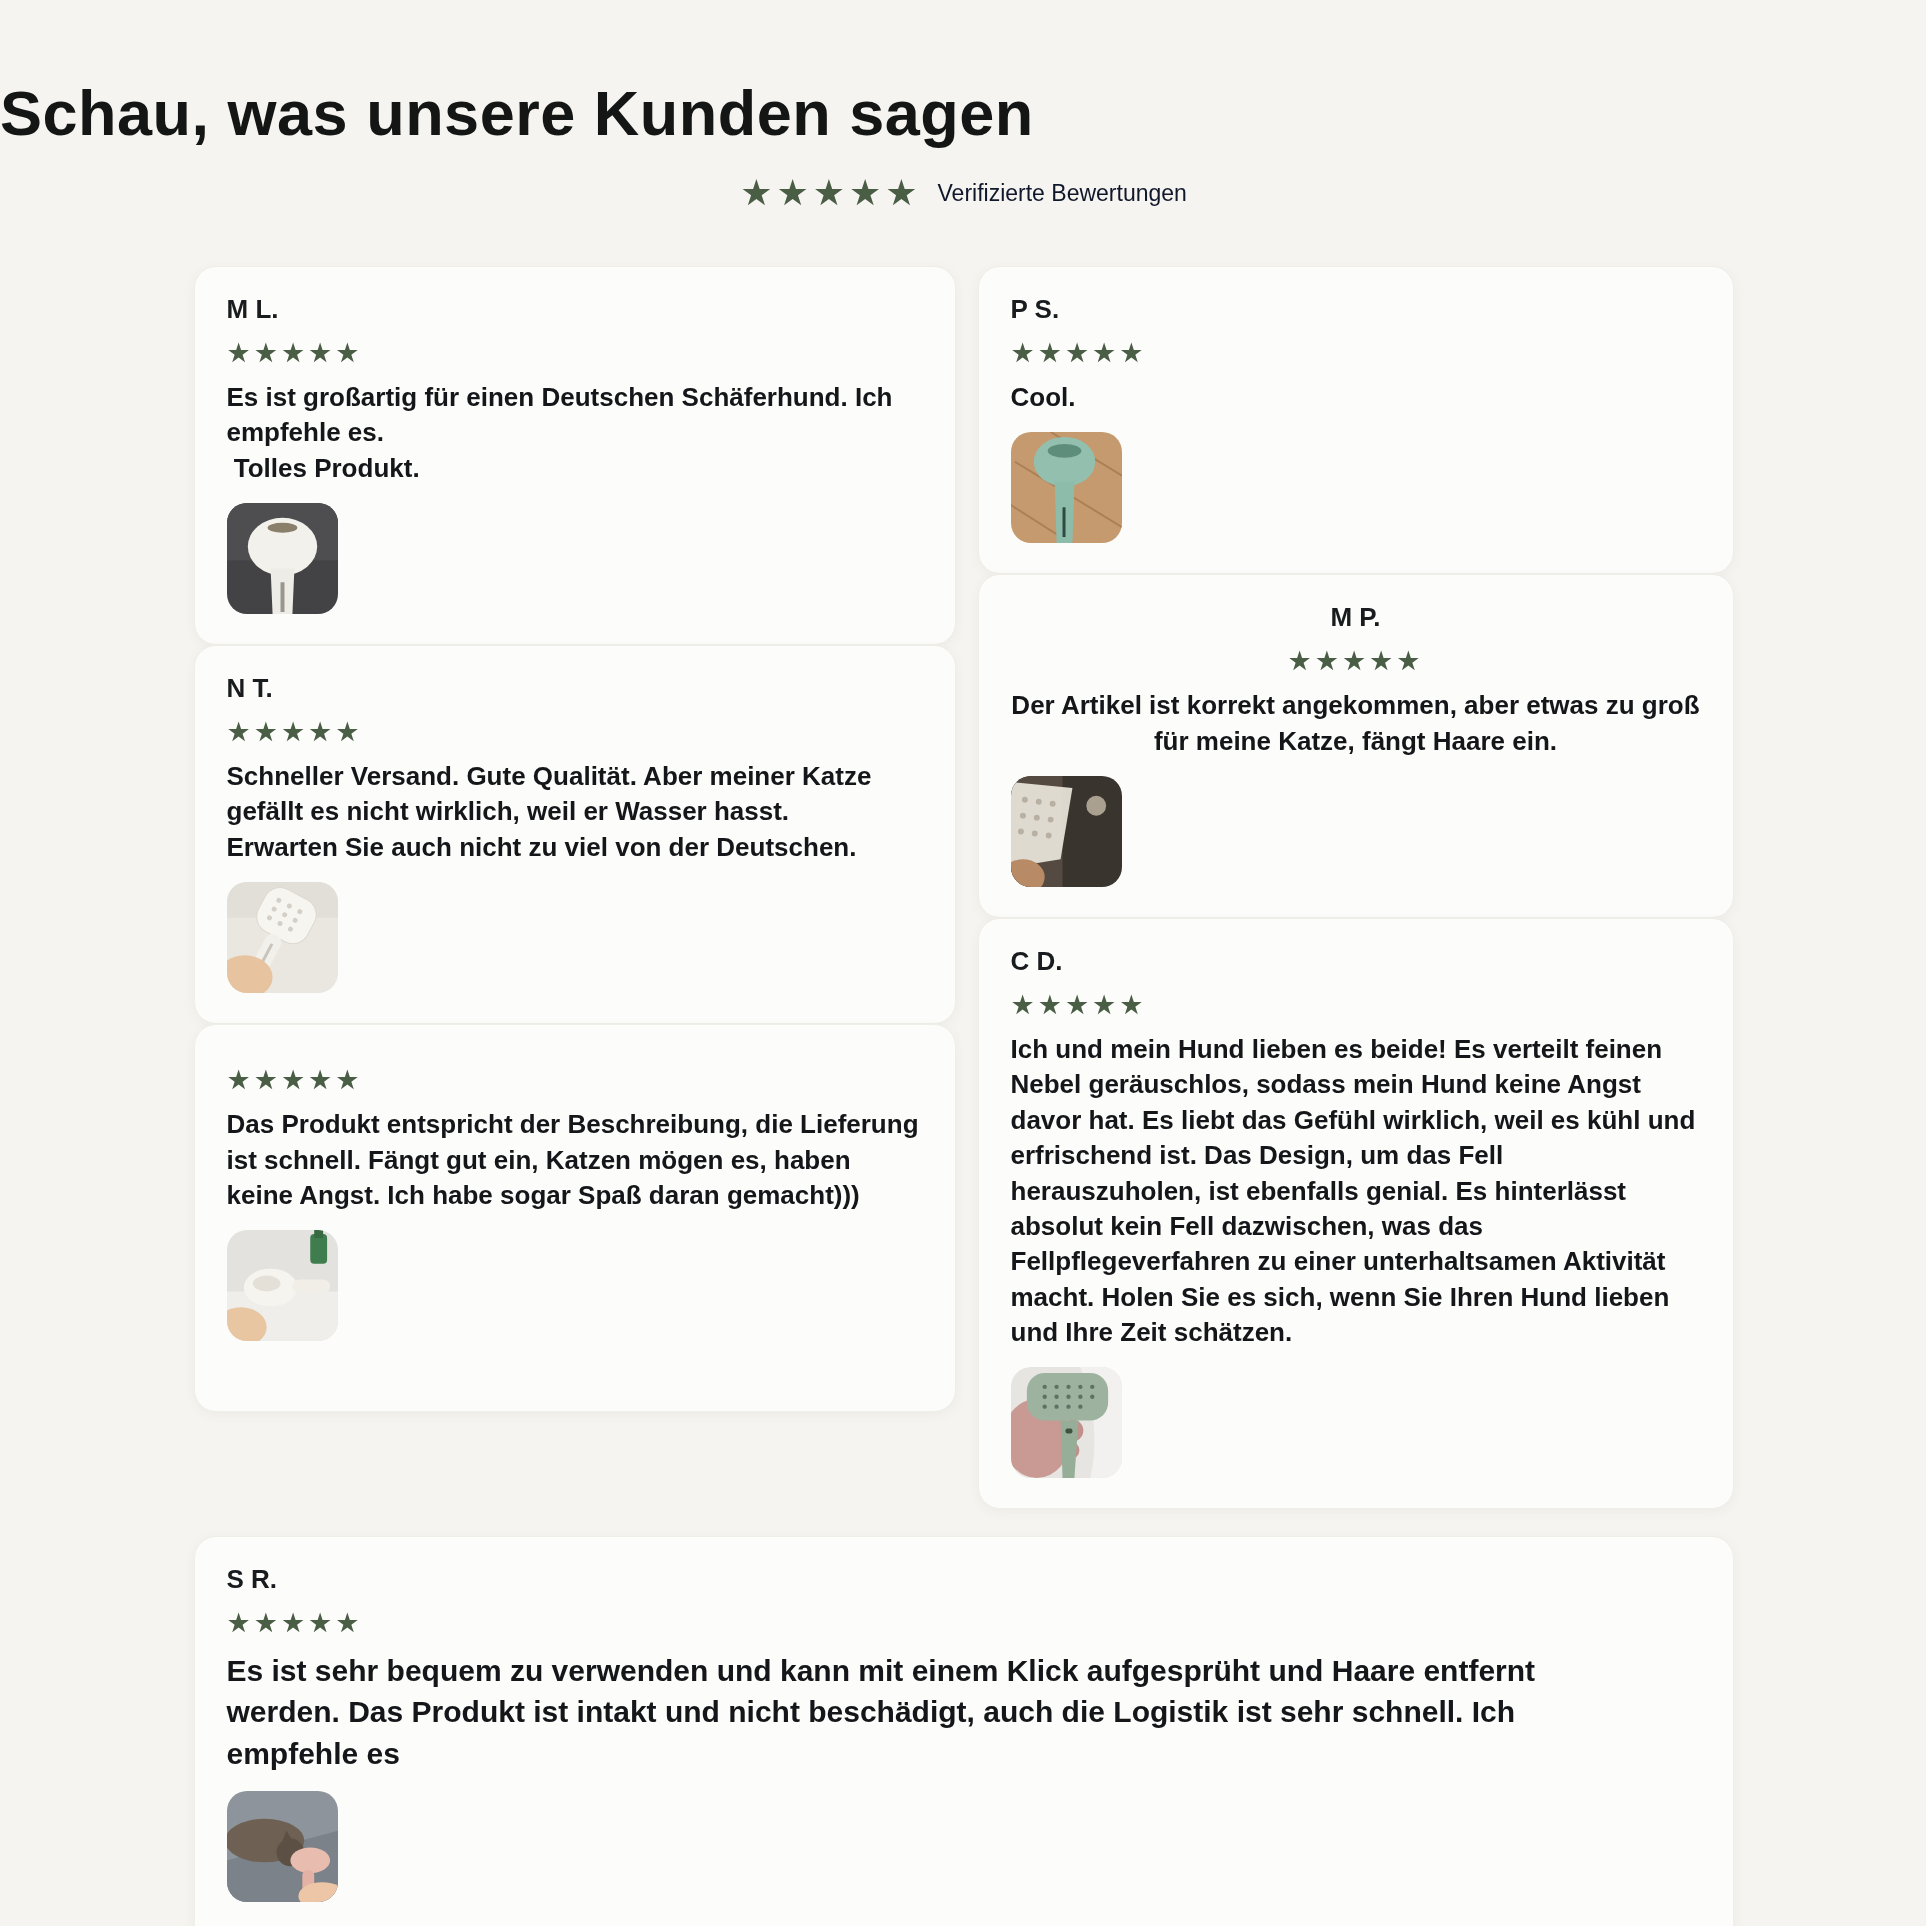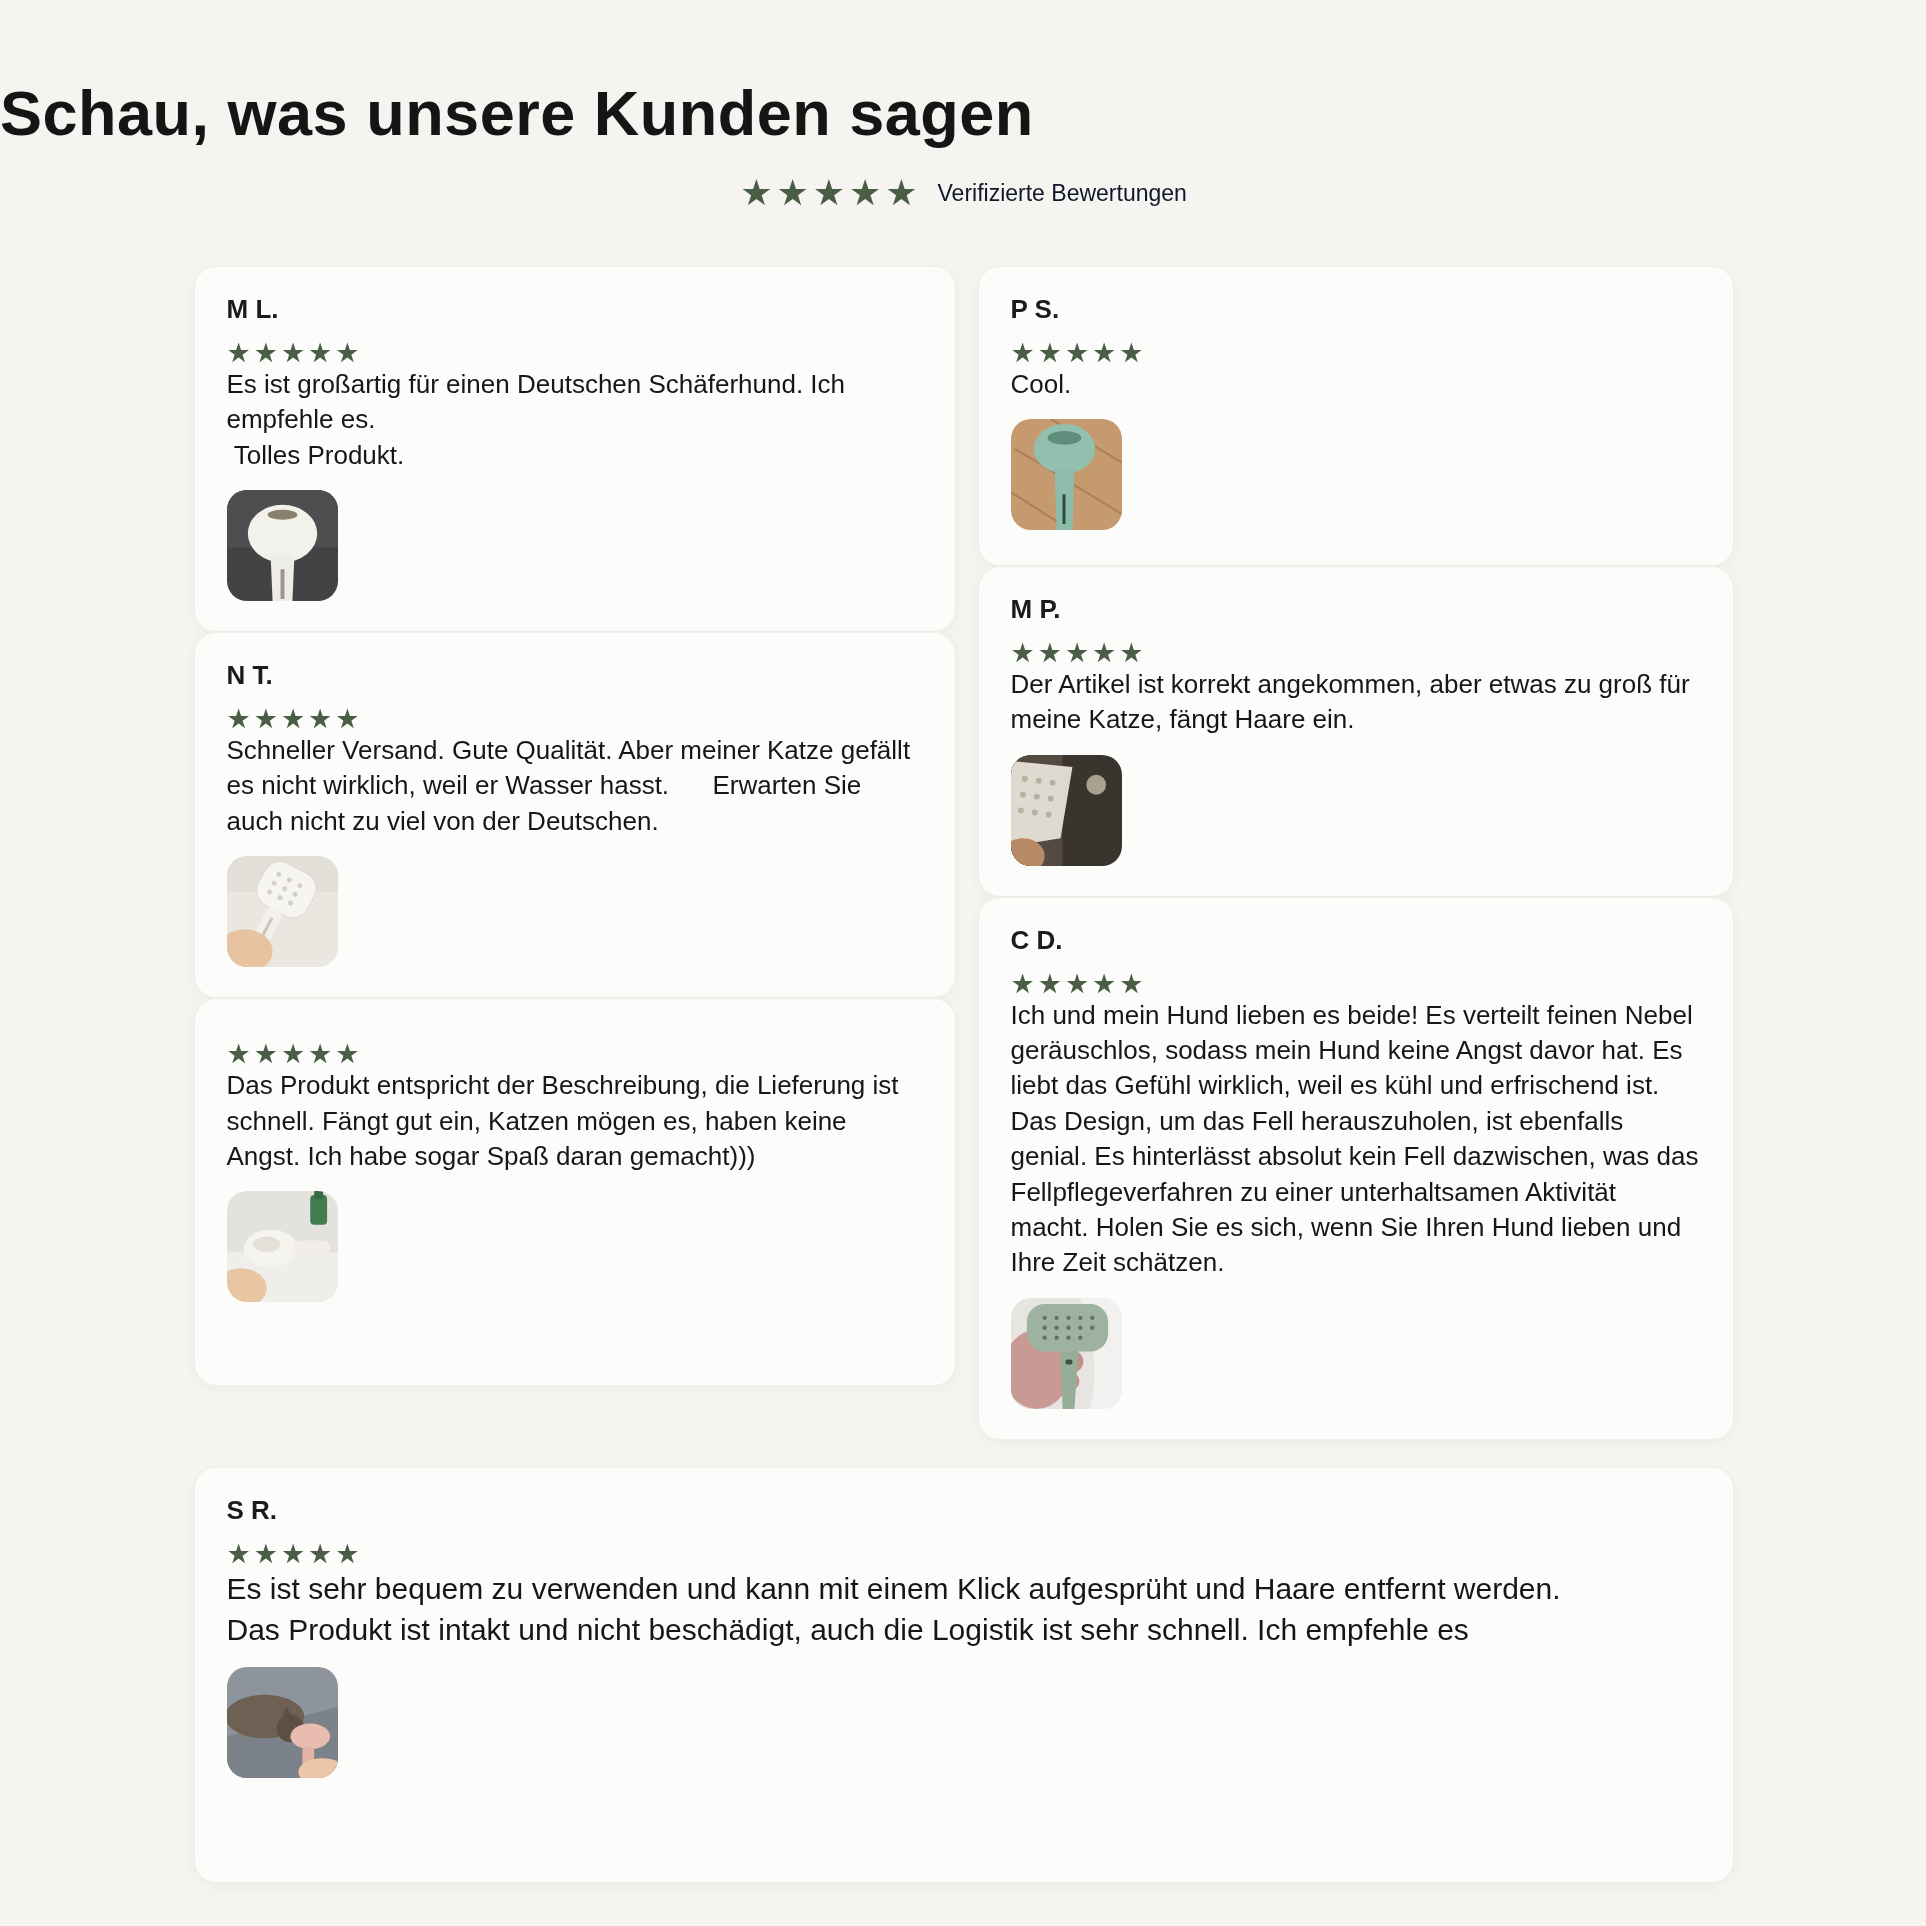--- a/index.html
+++ b/index.html
@@ -15,31 +15,31 @@
   .content { width:1540px; margin:0 auto; }
   .columns { display:flex; gap:22px; margin-top:55px; align-items:flex-start; }
   .col { display:flex; flex-direction:column; }
   .col-left { width:762px; }
   .col-right { width:756px; }
 
   .card { background:var(--card); border:1px solid #efeee9; border-radius:22px;
     padding:27px 32px 30px 32px; box-shadow:0 3px 12px rgba(70,70,55,0.05); width:100%; }
   .initials { font-size:26px; font-weight:700; color:#191c1e; }
   .stars { margin-top:15px; font-size:27px; color:var(--star-green); letter-spacing:3px; line-height:1; }
-  .review-text { font-size:26px; line-height:1.36; font-weight:400;
+  .review-text { margin-top:13px; font-size:26px; line-height:1.36; font-weight:700;
     color:#141619; white-space:pre-wrap; }
   .photo { margin-top:17px; width:111px; height:111px; border-radius:20px; overflow:hidden;
     flex:0 0 auto; }
   .photo svg { display:block; width:111px; height:111px; }
 
   .card-ml { min-height:359px; }
   .card-nt { min-height:362px; }
   .card-jr { min-height:388px; }
   .card-ps { min-height:300px; }
-  .card-mp { min-height:326px; }
+  .card-mp { min-height:326px;text-align:center; }
   .card-cd { min-height:515px; }
 
   .bottom-card { margin-top:27px; min-height:416px; }
   .bottom-card .review-text { font-size:30px; line-height:1.37; max-width:1386px; }
 </style>
 </head>
 <body>
 
 <section class="header">
   <h1 class="title">Schau, was unsere Kunden sagen</h1>

